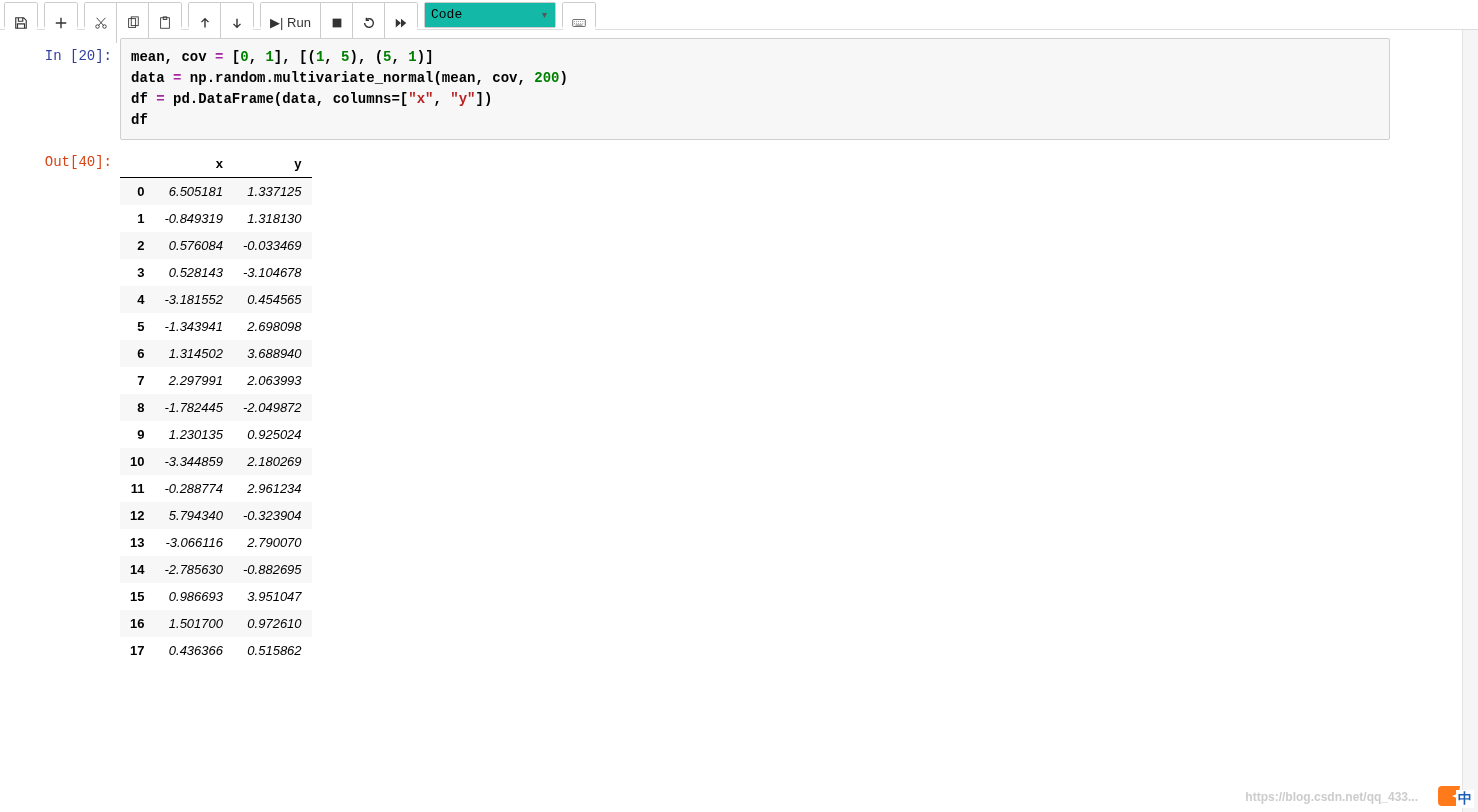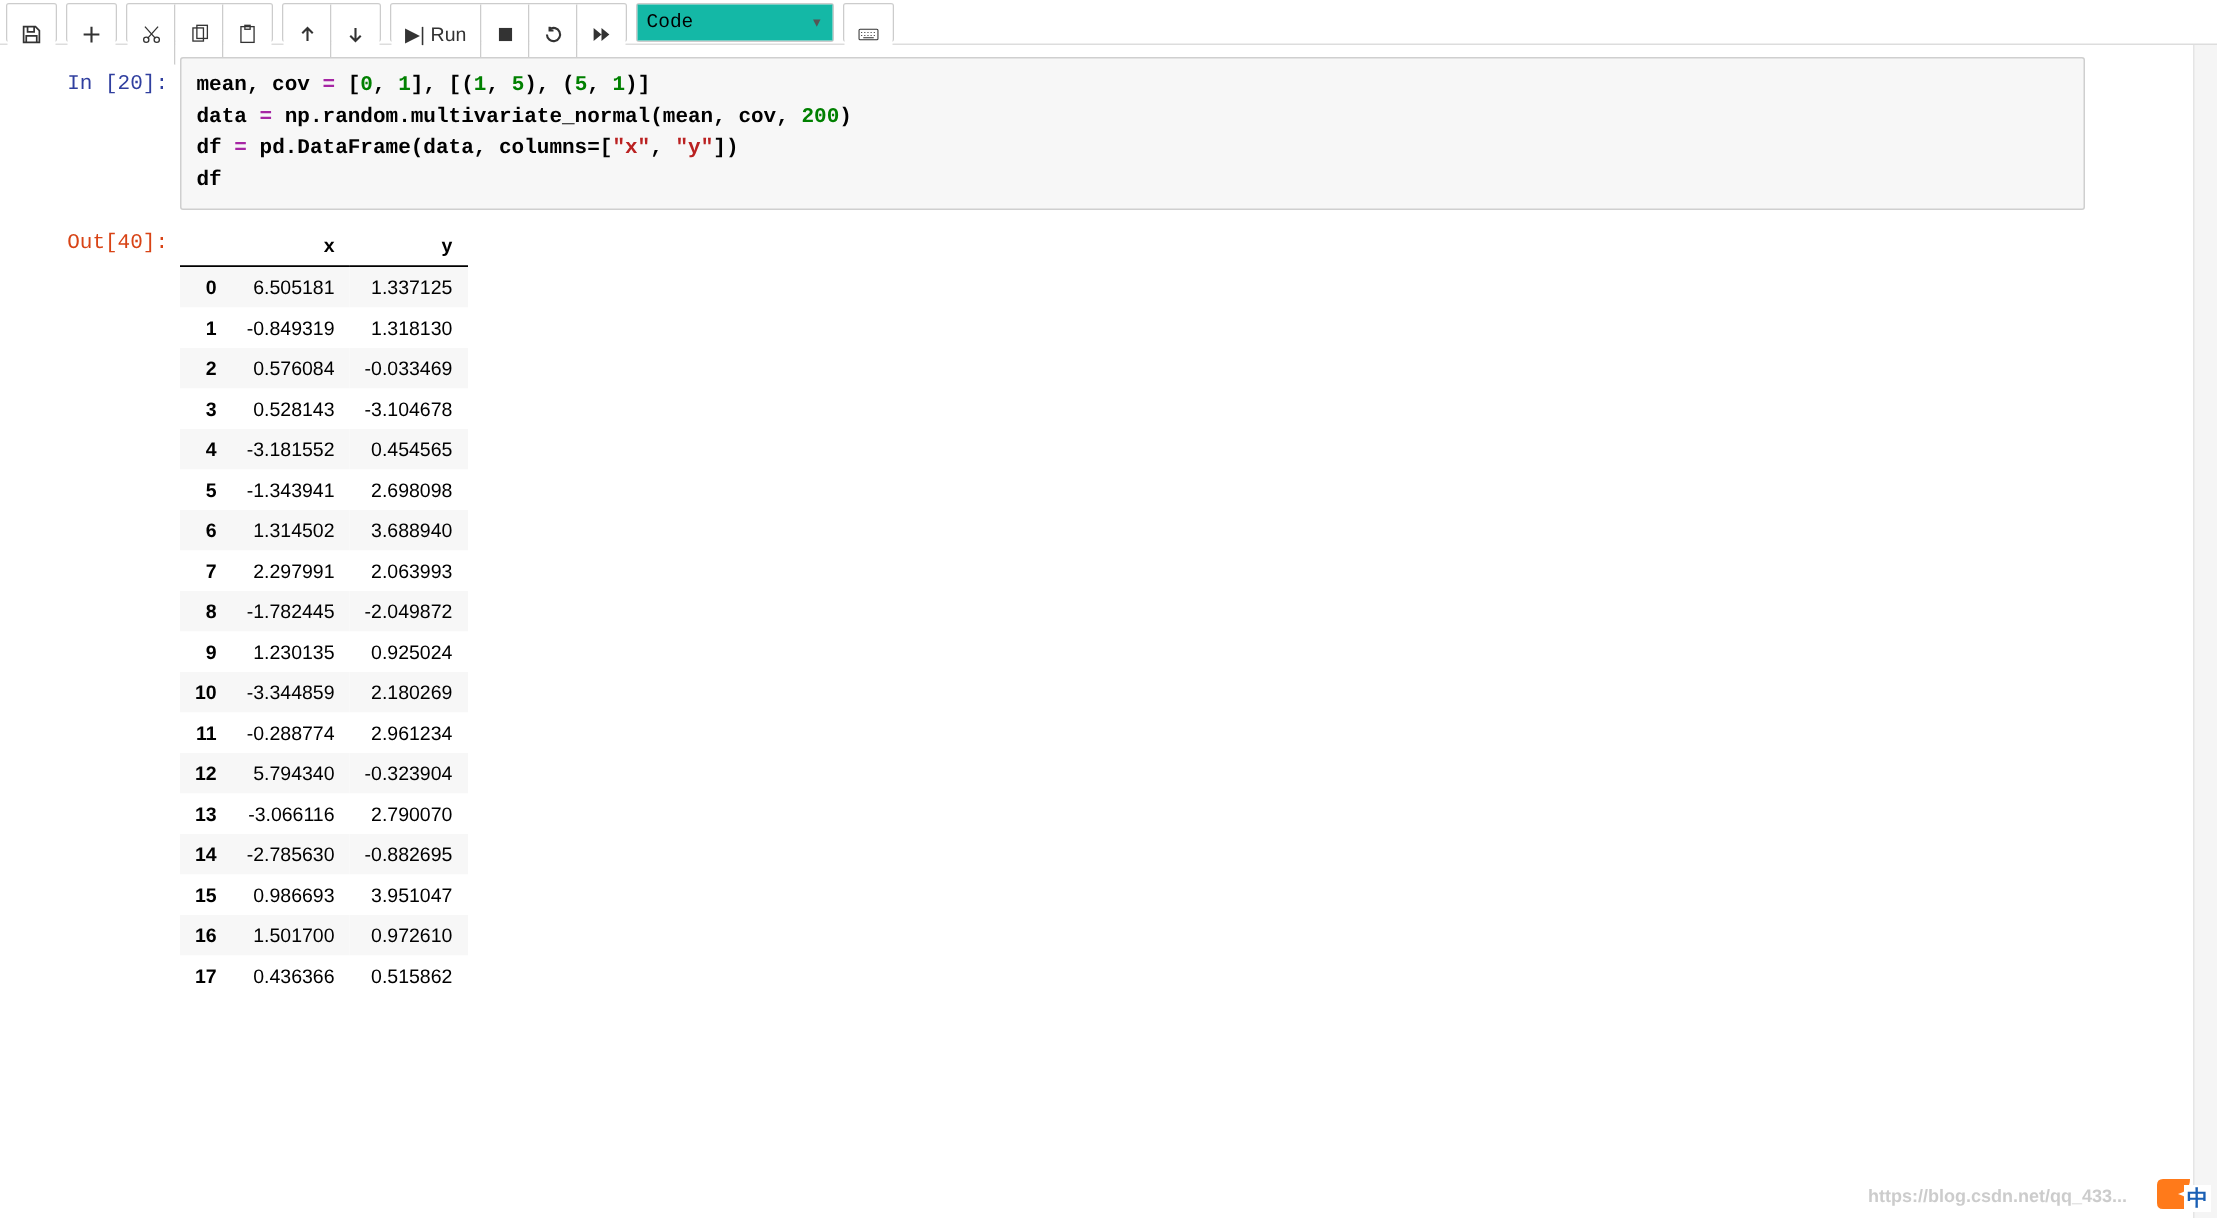--- a/index.html
+++ b/index.html
@@ -131,20 +131,21 @@
   table.dataframe thead th:first-child { text-align: center; }
   table.dataframe tbody th {
     text-align: right;
     font-weight: bold;
     padding: 6px 10px;
   }
   table.dataframe tbody td {
     text-align: right;
     padding: 6px 10px;
     font-family: Arial, sans-serif;
+    font-style: italic;
   }
   table.dataframe tbody tr:nth-child(odd) { background: #f7f7f7; }
   table.dataframe tbody tr:nth-child(even) { background: #fff; }
   .watermark {
     position: fixed;
     bottom: 8px;
     right: 60px;
     font-size: 12px;
     color: #ccc;
     font-family: Arial, sans-serif;

